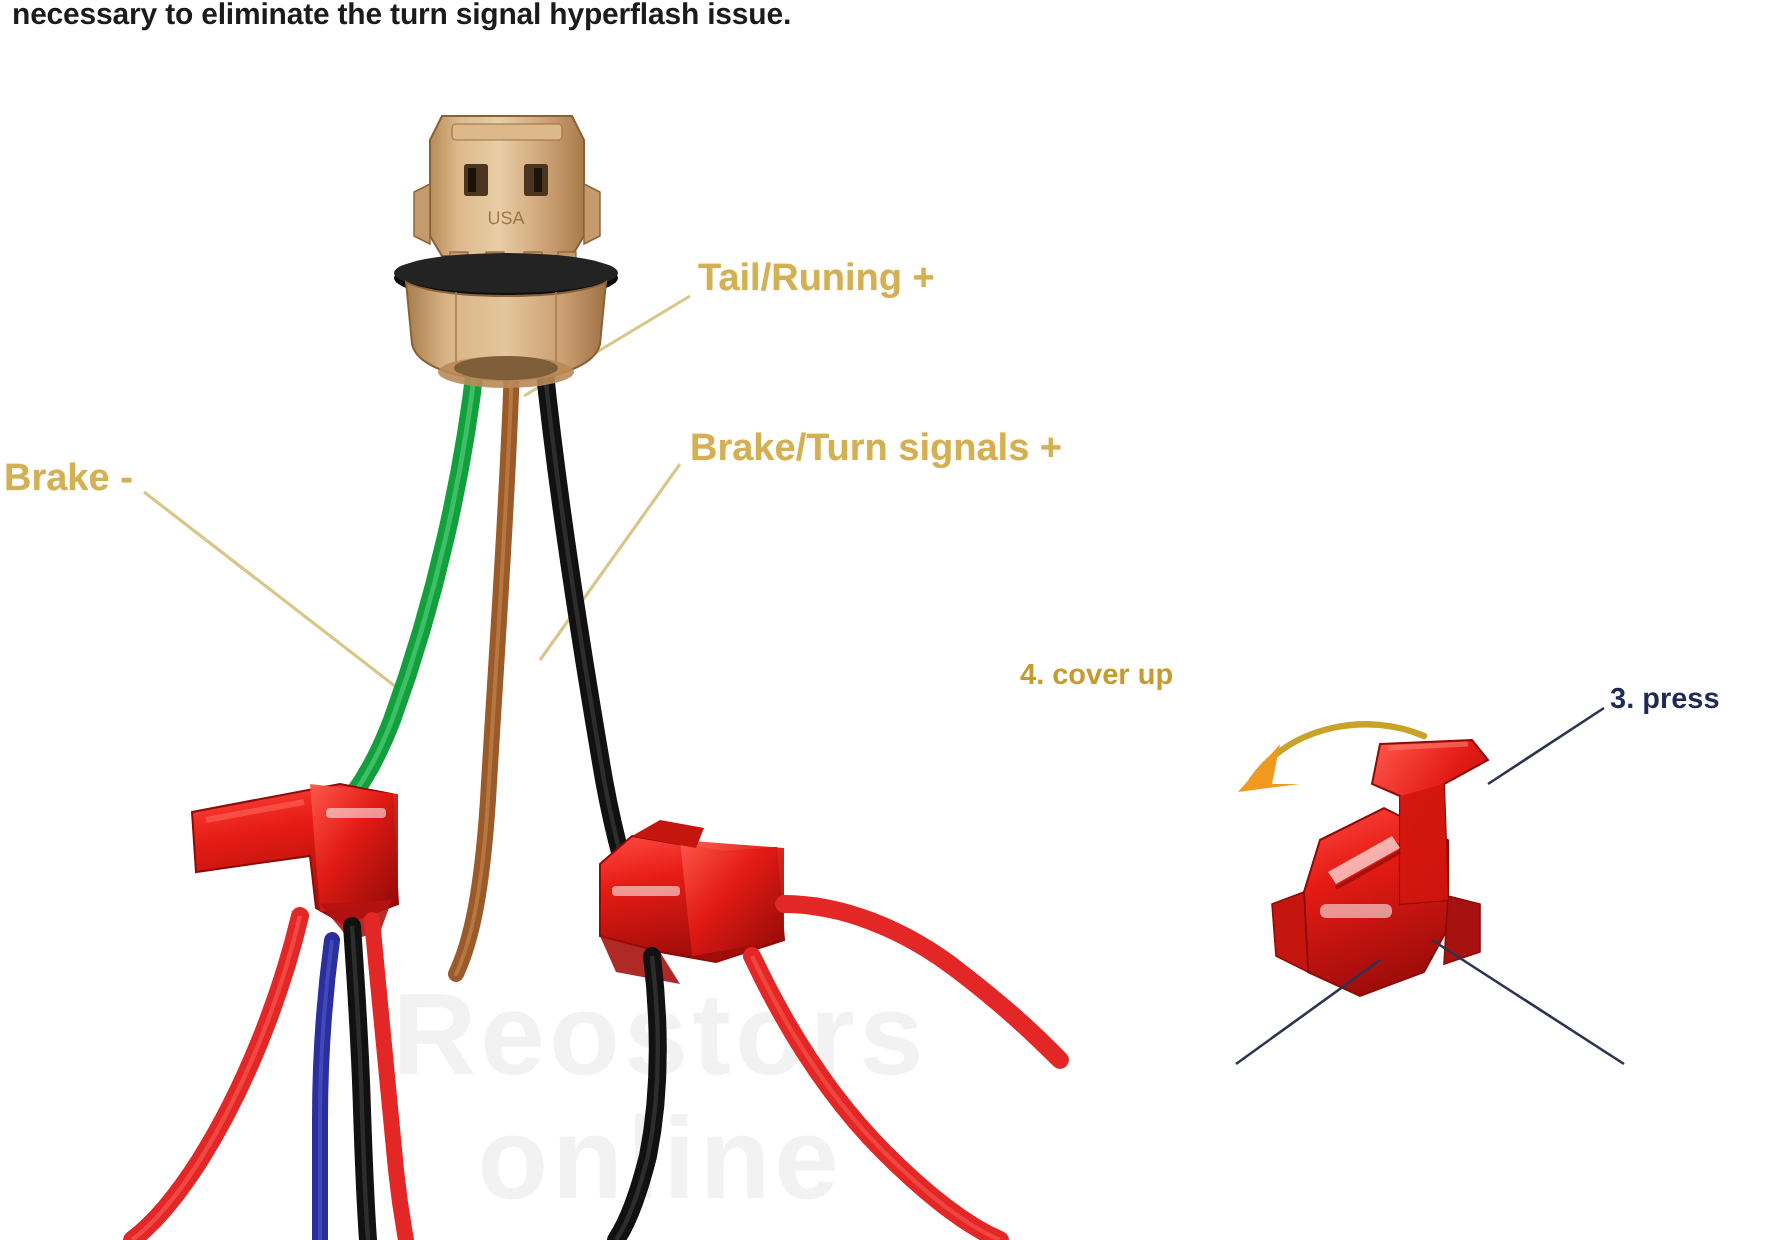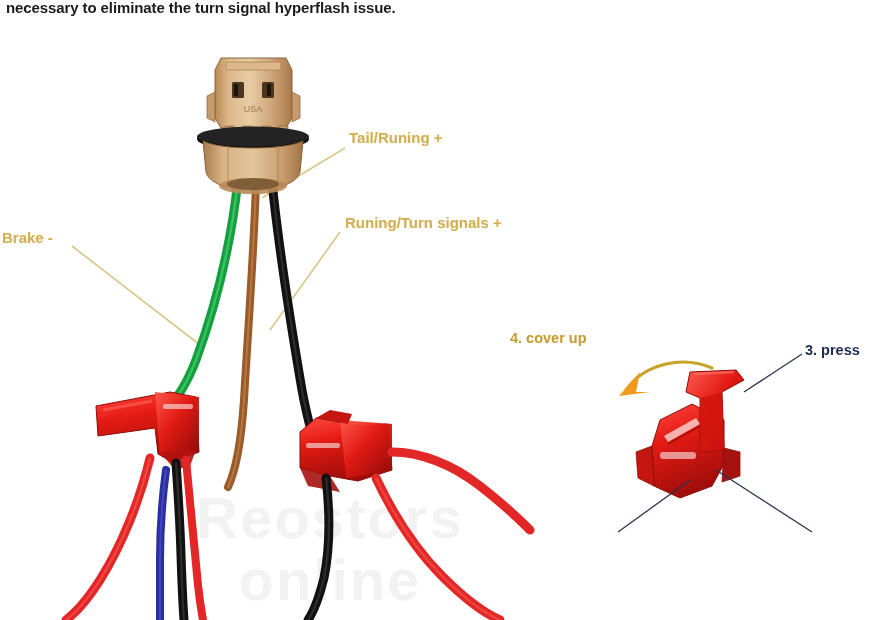--- a/index.html
+++ b/index.html
@@ -31,21 +31,21 @@
   }
 
   
   .label {
     position: absolute;
     white-space: nowrap;
     font-weight: bold;
   }
   .label-gold {
     color: #d2b053;
-    font-size: 15px;
+    font-size: 19px;
     text-shadow: 0 0 1px rgba(210,176,83,0.35);
   }
   .label-olive {
     color: #c59a2e;
     font-size: 14.5px;
   }
   .label-navy {
     color: #1f2a55;
     font-size: 14.5px;
   }
@@ -242,21 +242,21 @@
       <path d="M690,480 L618,532" stroke="#2b3550" stroke-width="1.3" fill="none"></path>
 
       <path d="M716,470 L812,532" stroke="#2b3550" stroke-width="1.3" fill="none"></path>
     </g>
   </svg>
 
   <div class="caption">necessary to eliminate the turn signal hyperflash issue.</div>
 
   <div class="label label-gold" style="left:349px; top:129px;">Tail/Runing +</div>
 
-  <div class="label label-gold" style="left:345px; top:214px;">Runing/Turn signals +</div>
+  <div class="label label-gold" style="left:345px; top:214px;">Brake/Turn signals +</div>
 
   <div class="label label-gold" style="left:2px; top:229px;">Brake -</div>
 
   <div class="label label-olive" style="left:510px; top:330px;text-align:center;">4. cover up</div>
 
   <div class="label label-navy" style="left:805px; top:342px;">3. press</div>
 
 
 
 </div>

